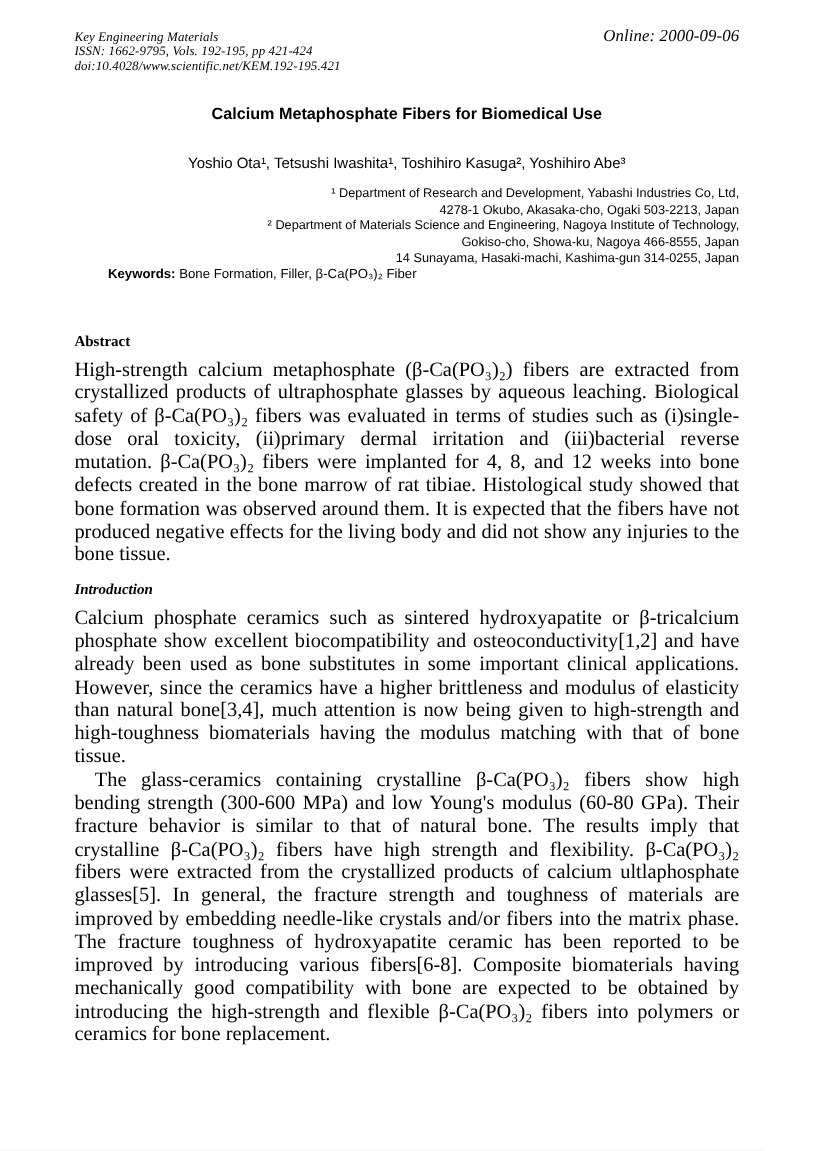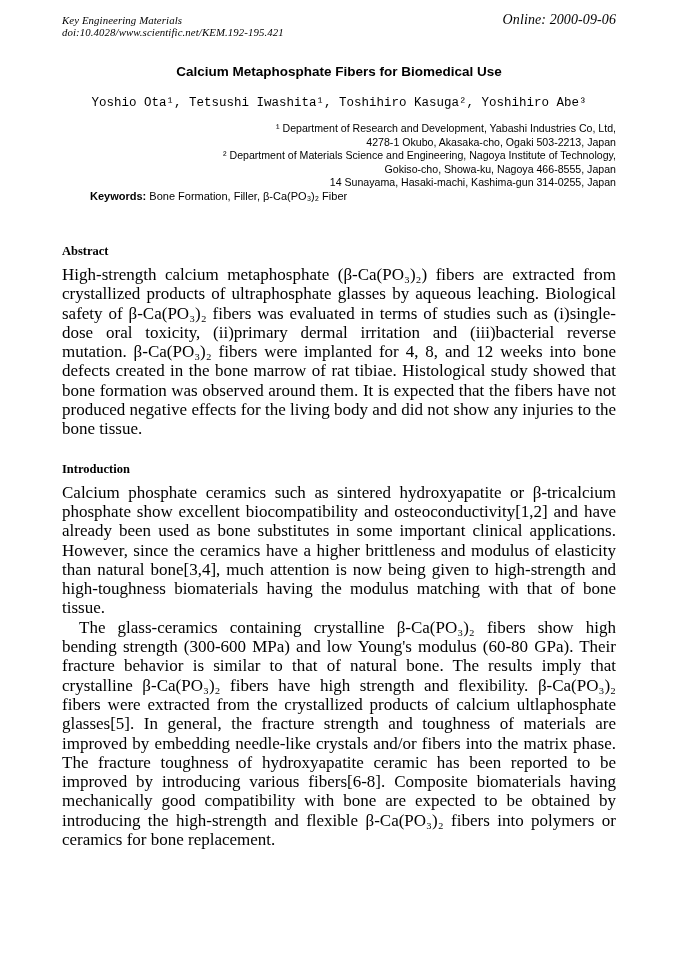--- a/index.html
+++ b/index.html
@@ -10,21 +10,21 @@
     margin: 0 auto;
     background: #ffffff;
     color: #000000;
     font-family: "Liberation Serif", "DejaVu Serif", serif;
     box-sizing: border-box;
     overflow: hidden;
   }
   .content {
     position: absolute;
     left: 62px;
-    top: 14px;
+    top: 25px;
     width: 554px;
   }
   
   .pub-header {
     position: relative;
     font-style: italic;
     font-size: 10.8px;
     line-height: 12px;
     letter-spacing: 0.1px;
   }
@@ -37,23 +37,23 @@
   }
   
   .paper-title {
     margin-top: 26px;
     text-align: center;
     font-family: "Liberation Sans", "DejaVu Sans", sans-serif;
     font-weight: bold;
     font-size: 13.5px;
   }
   .authors {
-    margin-top: 16px;
+    margin-top: 26px;
     text-align: center;
-    font-family: Liberation Mono, monospace;
+    font-family: Liberation Sans, sans-serif;
     font-size: 12.5px;
     line-height: 17px;
   }
   .affiliations {
     margin-top: 10px;
     text-align: right;
     font-family: "Liberation Sans", "DejaVu Sans", sans-serif;
     font-size: 10.6px;
     line-height: 13.6px;
   }
@@ -70,30 +70,31 @@
     font-weight: bold;
     font-size: 12.5px;
   }
   .body-para {
     margin-top: 6px;
     font-size: 17px;
     line-height: 19.3px;
     text-align: justify;
   }
   .body-para.indent { text-indent: 17px; margin-top: 0; }
-  .intro-heading { margin-top: 23px; }
+  .intro-heading { margin-top: 12px; font-style: italic; }
 </style>
 </head>
 <body>
 
 <div class="page">
   <div class="content">
 
     <div class="pub-header">
       <div>Key Engineering Materials</div>
+      <div>ISSN: 1662-9795, Vols. 192-195, pp 421-424</div>
       <div>doi:10.4028/www.scientific.net/KEM.192-195.421</div>
       <div class="online-date">Online: 2000-09-06</div>
     </div>
 
     <div class="paper-title">Calcium Metaphosphate Fibers for Biomedical Use</div>
 
     <div class="authors">
       <div>Yoshio Ota¹, Tetsushi Iwashita¹, Toshihiro Kasuga², Yoshihiro Abe³</div>
     </div>
 

